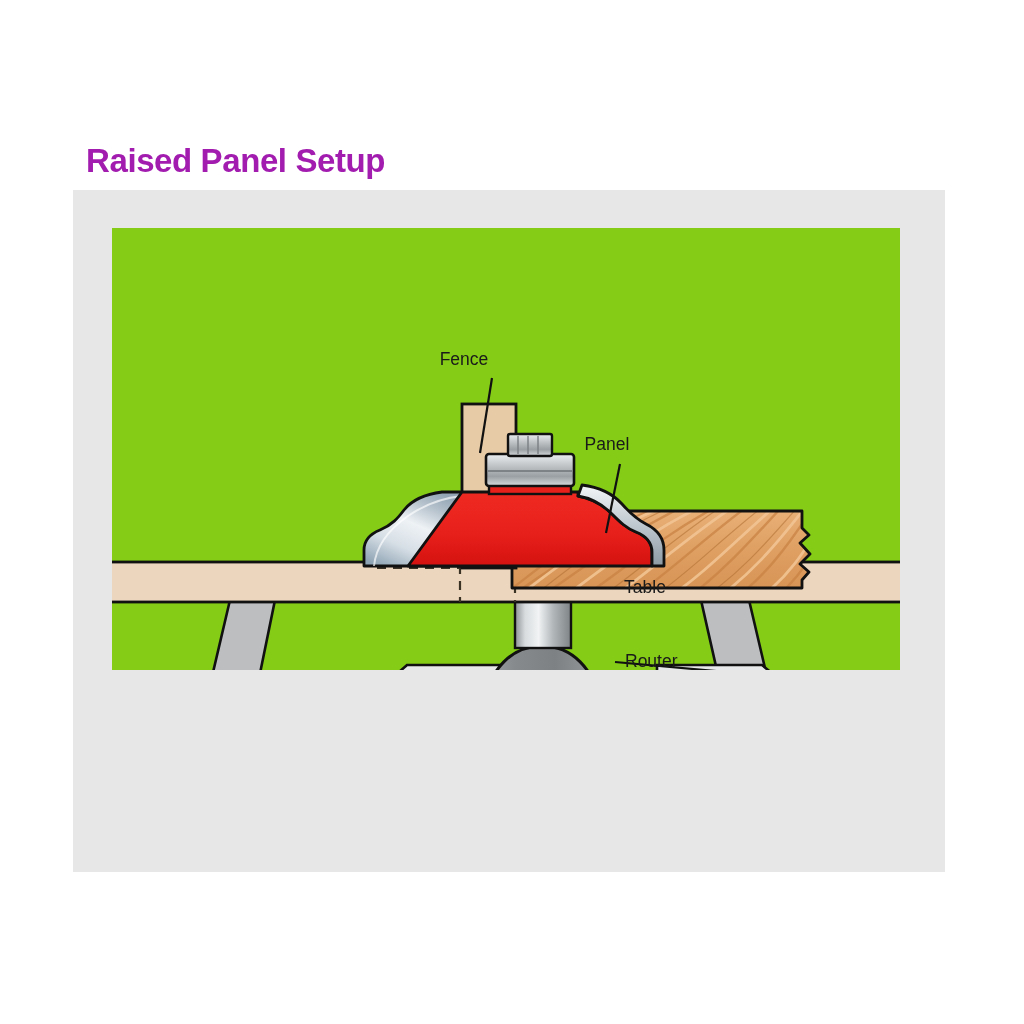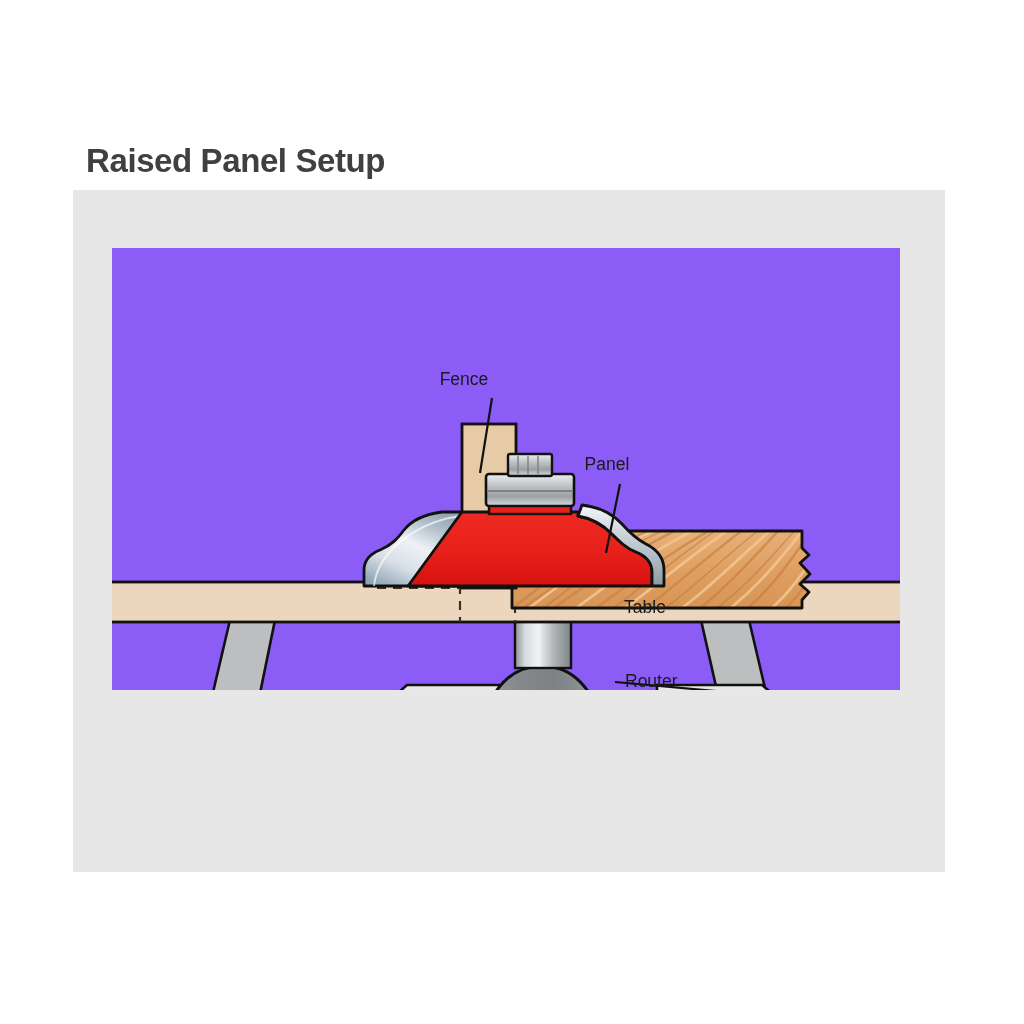--- a/index.html
+++ b/index.html
@@ -20,40 +20,39 @@
     background: #ffffff;
   }
   #figure-title {
     position: absolute;
     left: 86px;
     top: 142px;
     font-family: "Liberation Sans", sans-serif;
     font-size: 33px;
     font-weight: bold;
     letter-spacing: -0.4px;
-    color: #404040;
+    color: #a21caf;
     white-space: nowrap;
   }
   #figure-frame {
     position: absolute;
     left: 73px;
     top: 190px;
     width: 872px;
     height: 682px;
     background: #e7e7e7;
   }
   #figure-canvas {
     position: absolute;
     left: 112px;
     top: 228px;
     width: 788px;
     height: 442px;
-    background: #8b5cf6;
+    background: #84cc16;
     overflow: hidden;
-    margin-top: 20px;
   }
   #figure-canvas svg {
     display: block;
   }
   .diagram-label {
     font-family: "Liberation Sans", sans-serif;
     font-size: 17.5px;
     fill: #1a1a1a;
   }
 </style>

